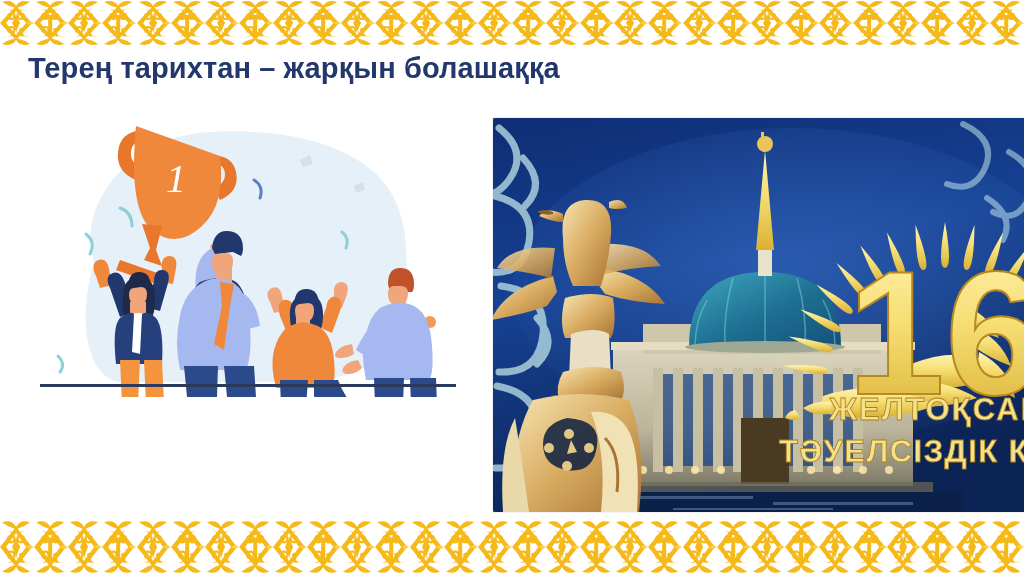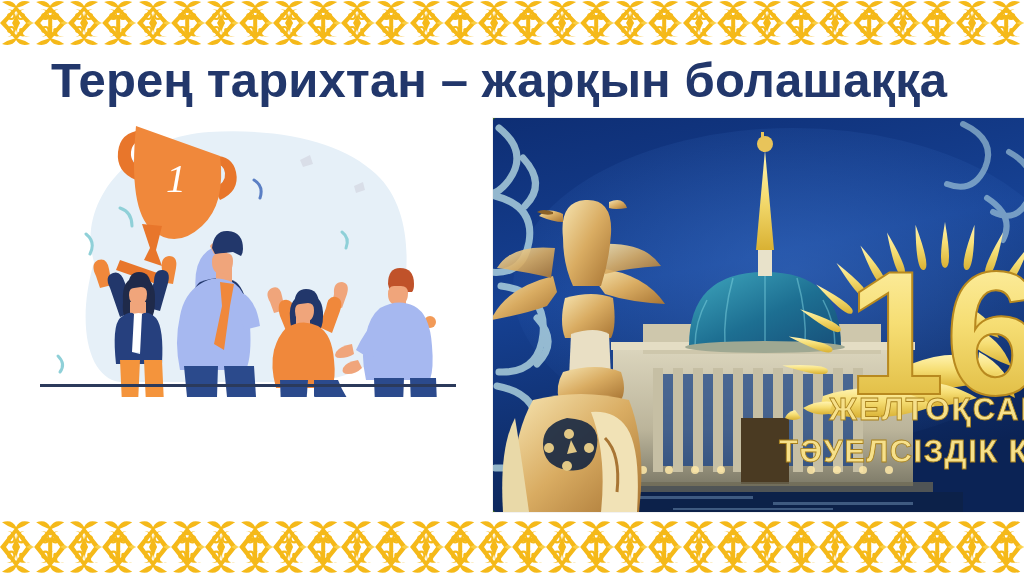--- a/index.html
+++ b/index.html
@@ -12,22 +12,22 @@
   .ornament{position:absolute;left:0;width:1024px;overflow:hidden;}
   .ornament-top{top:0;height:46px;}
   .ornament-bottom{top:520px;height:54px;}
   .orn-strip{position:absolute;left:0;top:0;height:100%;width:1024px;
              display:flex;align-items:center;}
   .orn-unit{flex:0 0 68.27px;height:100%;}
   .orn-unit svg{display:block;width:100%;height:100%;}
 
   
   .title{position:absolute;left:28px;top:52px;width:960px;
-         font-size:49px;font-weight:700;color:#22376b;letter-spacing:.1px;
-         white-space:nowrap;line-height:1.15;margin-left:23px;}
+         font-size:29px;font-weight:700;color:#22376b;letter-spacing:.1px;
+         white-space:nowrap;line-height:1.15;}
 
   
   .illo{position:absolute;left:24px;top:112px;width:432px;height:285px;}
   .illo svg{display:block;width:100%;height:100%;}
 
   
   .photo{position:absolute;left:457px;top:118px;width:559px;height:394px;
          overflow:hidden;background:#4d7c0f;
          box-shadow:0 0 0 1px rgba(0,0,0,.05);margin-left:36px;}
   .photo svg{display:block;width:100%;height:100%;}

